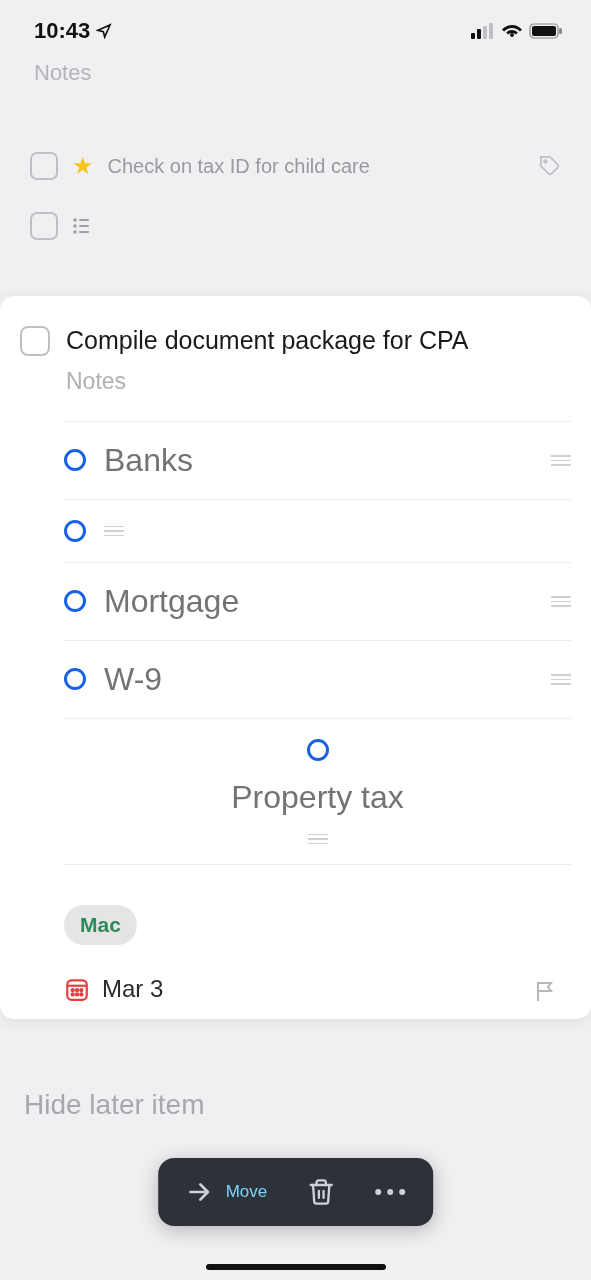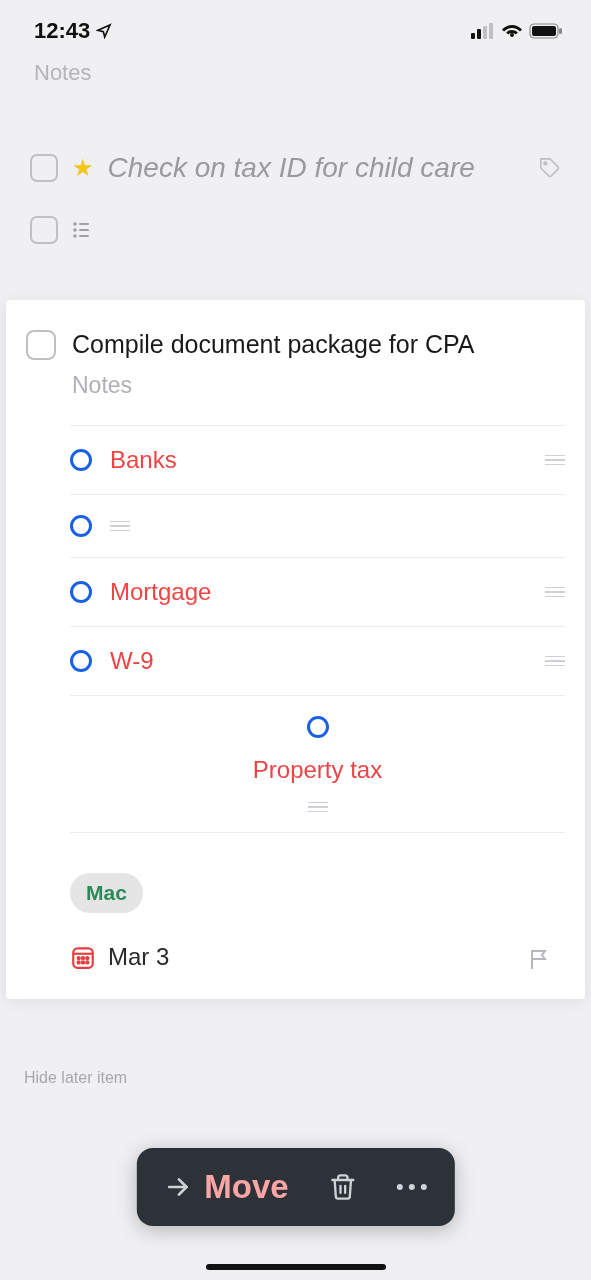--- a/index.html
+++ b/index.html
@@ -62,38 +62,37 @@
       border: 2.5px solid #c0c0c4;
       border-radius: 7px;
       flex-shrink: 0;
     }
     .star-icon {
       color: #f5c518;
       font-size: 24px;
     }
     .bg-task-text {
       color: #9a9a9e;
-      font-size: 28px;
+      font-size: 20px;
       flex: 1;
-      font-style: italic;
     }
     .tag-outline-icon {
       color: #c0c0c4;
     }
     .list-outline-icon {
       color: #a0a0a4;
       font-size: 18px;
     }
     
     .task-card {
       background: #fff;
-      border-radius: 4px;
-      margin: 0 6px;
+      border-radius: 14px;
+      margin: 0 0;
       box-shadow: 0 2px 16px rgba(0,0,0,0.08);
-      padding: 28px 0 28px;
+      padding: 28px 0 16px;
     }
     .card-header {
       display: flex;
       align-items: flex-start;
       gap: 16px;
       padding: 0 20px 10px;
     }
     .card-checkbox {
       width: 30px;
       height: 30px;
@@ -129,22 +128,22 @@
       flex-direction: column;
     }
     .circle {
       width: 22px;
       height: 22px;
       border: 3px solid #1861e5;
       border-radius: 50%;
       flex-shrink: 0;
     }
     .subtask-text {
-      font-size: 24px;
-      color: #ef4444;
+      font-size: 32px;
+      color: #737373;
       flex: 1;
     }
     .drag-handle {
       color: #d0d0d4;
       display: flex;
       flex-direction: column;
       gap: 3px;
     }
     .drag-line {
       width: 20px;
@@ -182,21 +181,21 @@
     .date-text {
       font-size: 24px;
       color: #2a2a2a;
     }
     .flag-icon {
       color: #b8b8bc;
     }
     
     .hide-later {
       color: #a8a8ac;
-      font-size: 16px;
+      font-size: 28px;
       padding: 70px 0 0 24px;
     }
     
     .action-bar {
       position: absolute;
       left: 50%;
       transform: translateX(-50%);
       bottom: 54px;
       background: #2d3239;
       border-radius: 16px;
@@ -205,23 +204,23 @@
       padding: 20px 28px;
       gap: 40px;
       box-shadow: 0 4px 20px rgba(0,0,0,0.25);
     }
     .move-group {
       display: flex;
       align-items: center;
       gap: 14px;
     }
     .move-text {
-      color: #fca5a5;
-      font-size: 33px;
-      font-weight: 700;
+      color: #7dd3fc;
+      font-size: 17px;
+      font-weight: 400;
     }
     .arrow-icon, .trash-icon {
       color: #cfd2d6;
     }
     .dots {
       display: flex;
       gap: 6px;
     }
     .dot {
       width: 6px;
@@ -239,21 +238,21 @@
       height: 6px;
       background: #111;
       border-radius: 3px;
     }
   </style>
 </head>
 <body>
 
 <div class="status-bar">
   <div class="status-left">
-    <span class="time">12:43</span>
+    <span class="time">10:43</span>
     <svg width="16" height="16" viewBox="0 0 24 24" fill="none" stroke="#111" stroke-width="2.5">
       <path d="M3 11l18-8-8 18-2-8-8-2z"></path>
     </svg>
   </div>
   <div class="status-right">
     <svg width="24" height="16" viewBox="0 0 24 16">
       <rect x="0" y="10" width="4" height="6" rx="1" fill="#111"></rect>
       <rect x="6" y="6" width="4" height="10" rx="1" fill="#111"></rect>
       <rect x="12" y="3" width="4" height="13" rx="1" fill="#c0c0c4"></rect>
       <rect x="18" y="0" width="4" height="16" rx="1" fill="#c0c0c4"></rect>

